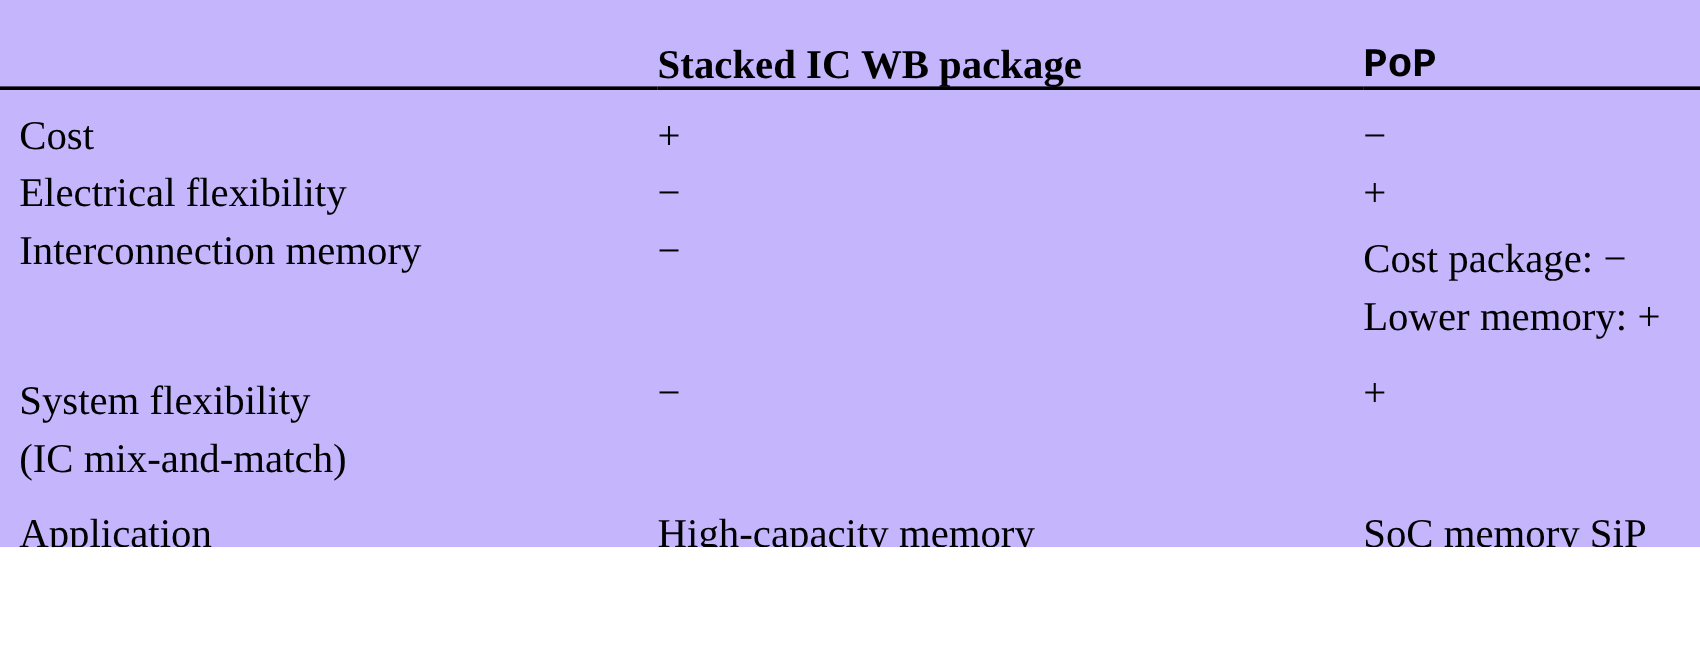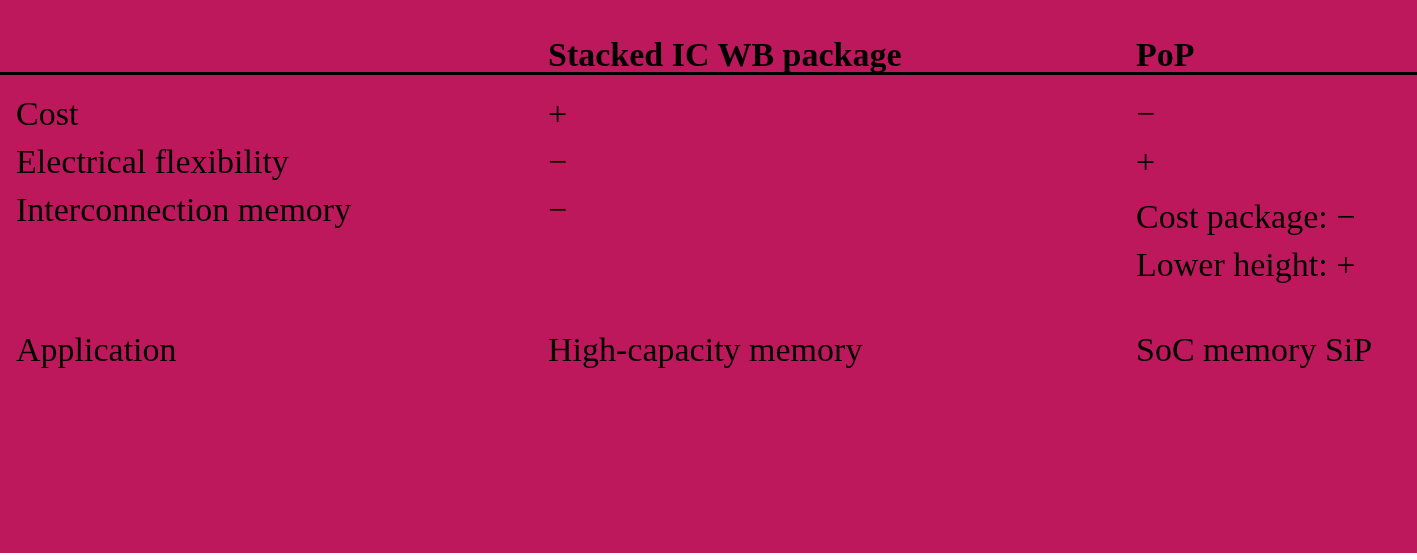--- a/index.html
+++ b/index.html
@@ -8,23 +8,23 @@
     background: #ffffff;
   }
   body {
     font-family: "Liberation Serif", "DejaVu Serif", serif;
     color: #000000;
     -webkit-font-smoothing: antialiased;
   }
   .page {
     position: relative;
     width: 1417px;
-    height: 553px;
+    height: 456px;
     overflow: hidden;
-    background: #be185d;
+    background: #c4b5fd;
   }
   table.cmp {
     border-collapse: collapse;
     width: 1417px;
     table-layout: fixed;
     font-size: 34px;
     line-height: 1.0;
   }
   table.cmp col.c-label  { width: 548px; }
   table.cmp col.c-colA   { width: 588px; }
@@ -33,21 +33,21 @@
   thead th {
     font-weight: bold;
     text-align: left;
     vertical-align: bottom;
     padding: 0;
     border: 0;
     height: 72px;
   }
   thead th.h-label { padding-left: 2px; }
   thead th.h-colA  { padding-left: 0px; }
-  thead th.h-colB  { padding-left: 0px; }
+  thead th.h-colB  { padding-left: 0px; font-family: Liberation Mono, monospace; }
 
   thead tr.rule-row td {
     padding: 0;
     border: 0;
     height: 3px;
     background: #000000;
     line-height: 0;
     font-size: 0;
   }
 
@@ -125,30 +125,42 @@
         </td>
       </tr>
 
       <tr>
         <td class="v-label nowrap">Interconnection memory</td>
         <td>
           <span class="sym">−</span>
         </td>
         <td class="nowrap">
           <span class="sub-line">Cost package: −</span>
-          <span class="sub-line">Lower height: +</span>
+          <span class="sub-line">Lower memory: +</span>
         </td>
       </tr>
 
       <tr class="spacer-row">
         <td></td>
         <td></td>
         <td></td>
       </tr>
 
+      <tr>
+        <td class="v-label nowrap">
+          <span class="sub-line">System flexibility</span>
+          <span class="sub-line">(IC mix-and-match)</span>
+        </td>
+        <td>
+          <span class="sym">−</span>
+        </td>
+        <td>
+          <span class="sym">+</span>
+        </td>
+      </tr>
 
       <tr class="spacer-row">
         <td></td>
         <td></td>
         <td></td>
       </tr>
 
 
       <tr>
         <td class="v-label nowrap">Application</td>

